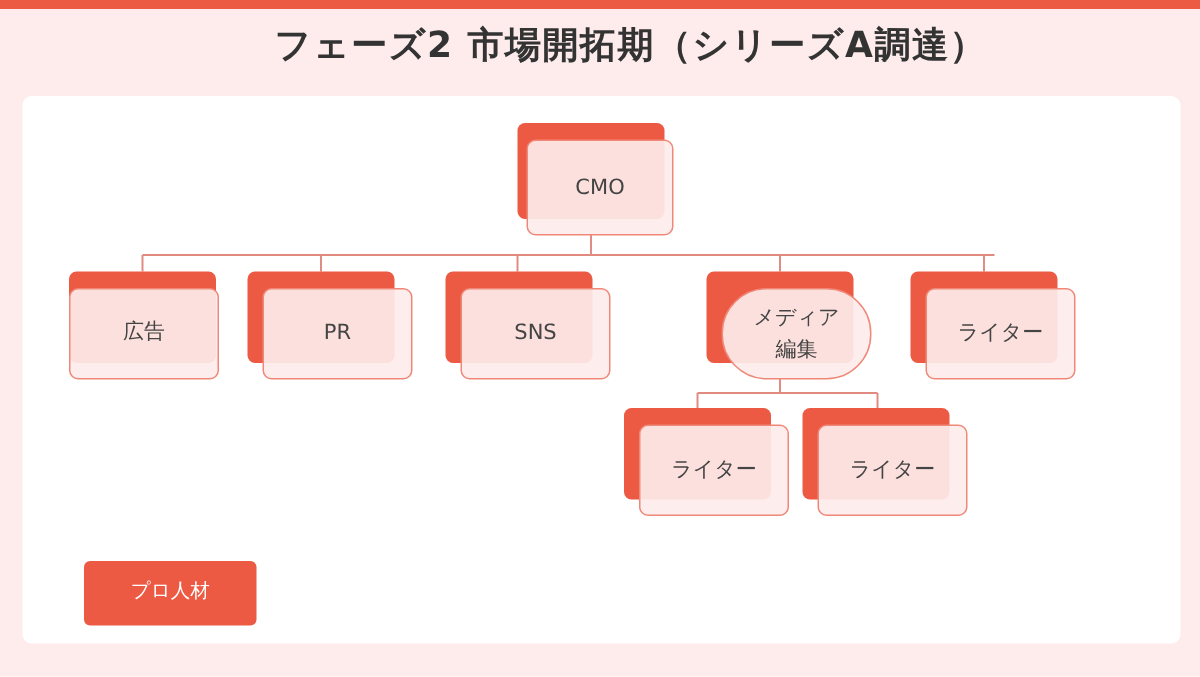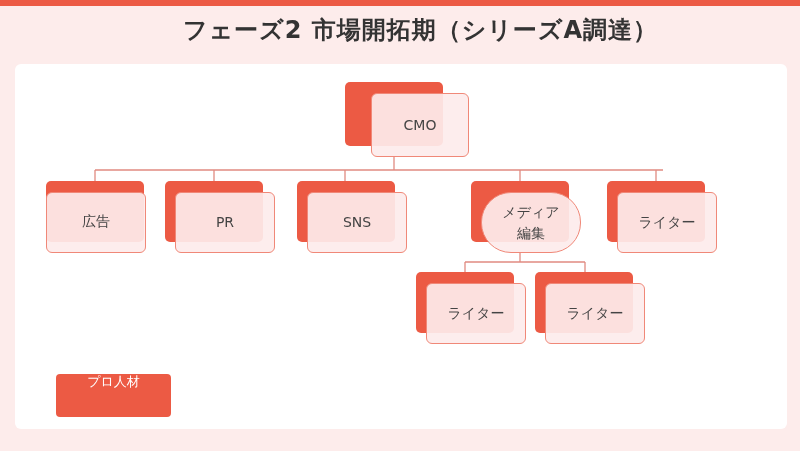--- a/index.html
+++ b/index.html
@@ -26,21 +26,21 @@
     .node .front {
       position: absolute; background: rgba(253, 236, 235, 0.92);
       border: 1.5px solid #f08878; border-radius: 6px;
       display: flex; align-items: center; justify-content: center; text-align: center;
       color: #444444; font-size: 14px; line-height: 1.45; padding: 2px 4px;
     }
     .legend {
       position: absolute; left: 56px; top: 374px; width: 115px; height: 43px;
       background: #ec5a44; border-radius: 4px; color: #ffffff;
       font-size: 13px; line-height: 1.3; text-align: center;
-      display: flex; flex-direction: column; justify-content: flex-start;
+      display: flex; flex-direction: column; justify-content: center;
     }
   </style>
 </head>
 <body>
 
 <div class="topbar"></div>
 <div class="title">フェーズ2 市場開拓期（シリーズA調達）</div>
 <div class="panel"></div>
 
 <svg class="connectors" viewBox="0 0 800 451">
@@ -57,21 +57,21 @@
 
     <line x1="520" y1="252" x2="520" y2="262"></line>
     <line x1="465" y1="262" x2="585" y2="262"></line>
     <line x1="465" y1="262" x2="465" y2="272"></line>
     <line x1="585" y1="262" x2="585" y2="272"></line>
   </g>
 </svg>
 
 <div class="node" style="left:345px;top:82px;">
   <div class="back" style="width:98px;height:64px;"></div>
-  <div class="front" style="left:26px;top:11px;width:98px;height:64px;">CMO</div>
+  <div class="front" style="left:6px;top:11px;width:98px;height:64px;">CMO</div>
 </div>
 
 <div class="node" style="left:46px;top:181px;">
   <div class="back" style="width:98px;height:61px;"></div>
   <div class="front" style="left:0;top:11px;width:100px;height:61px;font-family:Liberation Serif, serif;">広告</div>
 </div>
 
 <div class="node" style="left:165px;top:181px;">
   <div class="back" style="width:98px;height:61px;"></div>
   <div class="front" style="left:10px;top:11px;width:100px;height:61px;text-align:right;">PR</div>

